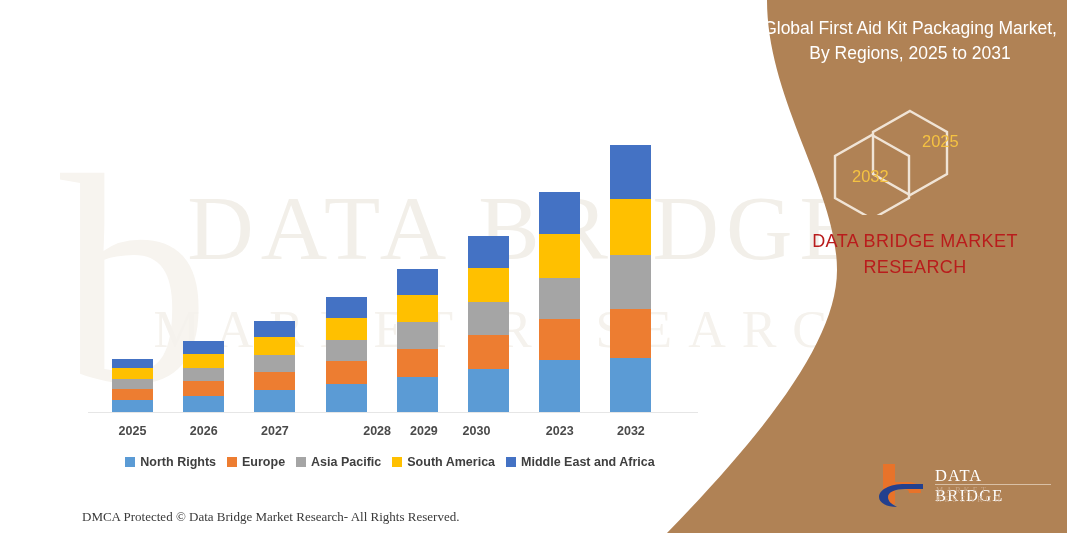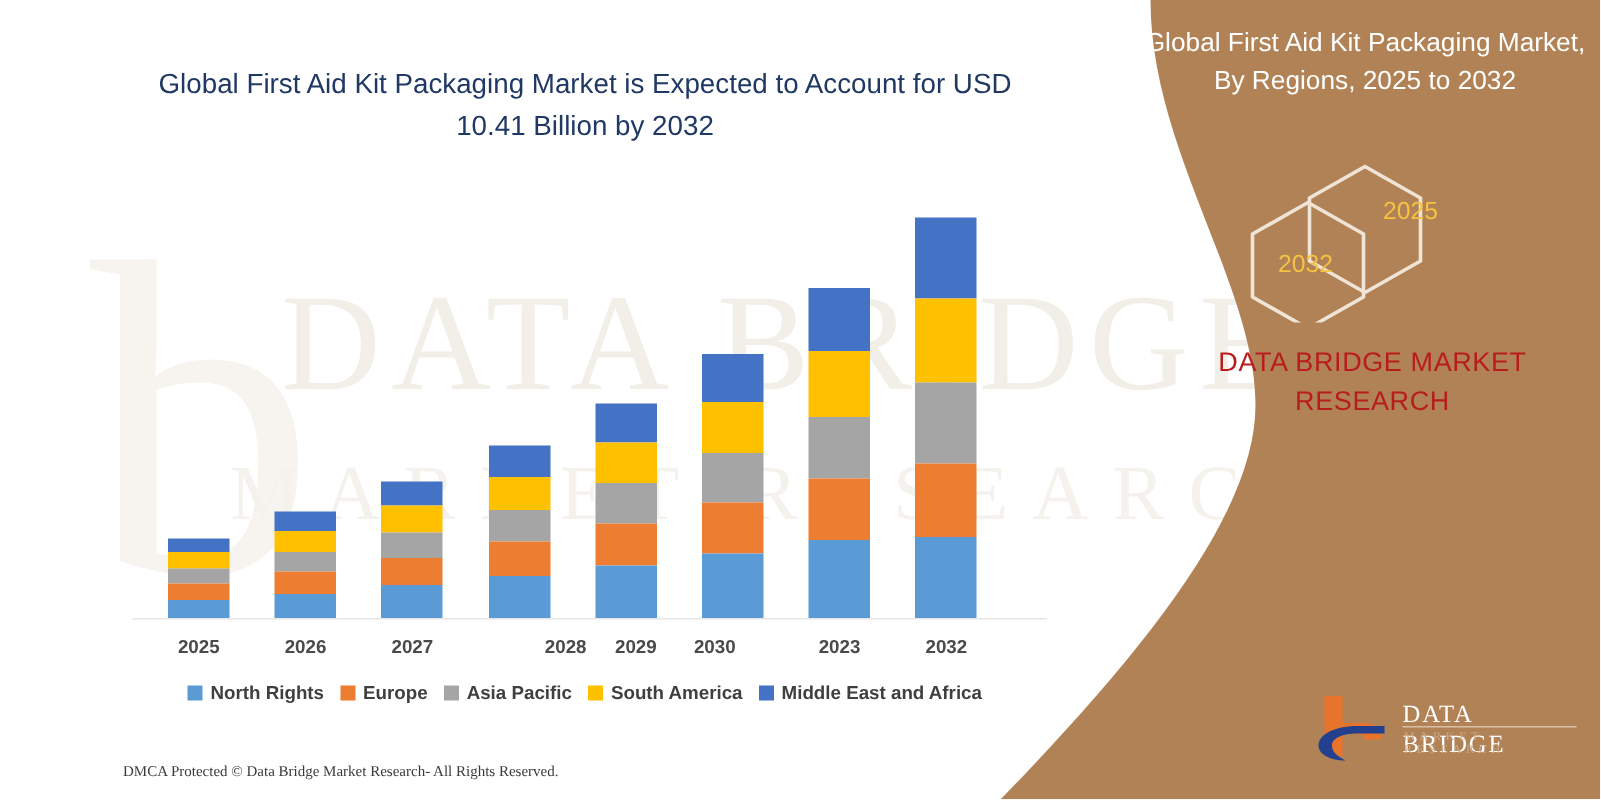--- a/index.html
+++ b/index.html
@@ -90,21 +90,21 @@
   .legend{
     position:absolute;top:455px;left:100px;width:580px;
     display:flex;justify-content:center;align-items:center;gap:11px;
     font-size:12.5px;font-weight:bold;color:#3f3f3f;
   }
   .legend-item{display:flex;align-items:center;gap:5px;white-space:nowrap;}
   .swatch{width:10px;height:10px;display:inline-block;}
 
   .footer{
     position:absolute;top:505px;left:0;width:700px;height:22px;
-    font-family:"Liberation Serif", serif;font-size:10px;color:#3a3a3a;
+    font-family:"Liberation Serif", serif;font-size:13px;color:#3a3a3a;
   }
   .footer-left{position:absolute;left:82px;top:4px;white-space:nowrap;}
   .footer-right{position:absolute;left:400px;top:4px;white-space:nowrap;}
 
   
   .logo{position:absolute;left:875px;top:462px;width:180px;height:48px;}
   .logo-text{
     position:absolute;left:60px;top:4px;color:#ffffff;
     font-family:"Liberation Serif", serif;font-size:16.5px;letter-spacing:1.2px;
   }
@@ -124,34 +124,33 @@
     <div class="wm-text">DATA BRIDGE</div>
     <div class="wm-text2">MARKET RESEARCH</div>
   </div>
 
   <div class="brown-panel">
     <svg width="420" height="533" viewBox="0 0 420 533">
       <path d="M 120 0 L 420 0 L 420 533 L 20 533 C 120 430 190 340 190 270 C 190 190 120 100 120 0 Z" fill="#B08255"></path>
     </svg>
   </div>
 
-  <div class="right-title">Global First Aid Kit Packaging Market, By Regions, 2025 to 2032</div>
+  <div class="right-title">Global First Aid Kit Packaging Market, By Regions, 2025 to 2031</div>
 
   <div class="hexwrap">
     <svg width="200" height="110" viewBox="0 0 200 110">
       <polygon points="100,6 137,27 137,69 100,90 63,69 63,27" fill="none" stroke="#f0e4d6" stroke-width="2.4"></polygon>
       <polygon points="62,30 99,51 99,93 62,114 25,93 25,51" fill="none" stroke="#f0e4d6" stroke-width="2.4"></polygon>
     </svg>
     <div class="hexlabel hex-2025-label">2025</div>
     <div class="hexlabel hex-2032-label">2032</div>
   </div>
 
   <div class="dbmr-text">DATA BRIDGE MARKET RESEARCH</div>
 
-  <div class="main-title">Global First Aid Kit Packaging Market is Expected to Account for USD 10.41 Billion by 2032</div>
 
   <div class="plot" id="plot">
       <div class="bar-col" style="left: 12px;">
         <div class="seg" style="height: 11.9308px; background: rgb(91, 155, 213);"></div>
         <div class="seg" style="height: 11.1354px; background: rgb(237, 125, 49);"></div>
         <div class="seg" style="height: 10.0749px; background: rgb(165, 165, 165);"></div>
         <div class="seg" style="height: 10.6052px; background: rgb(255, 192, 0);"></div>
         <div class="seg" style="height: 9.8098px; background: rgb(68, 114, 196);"></div>
       </div>
       <div class="bar-col" style="left: 83.2px;">

